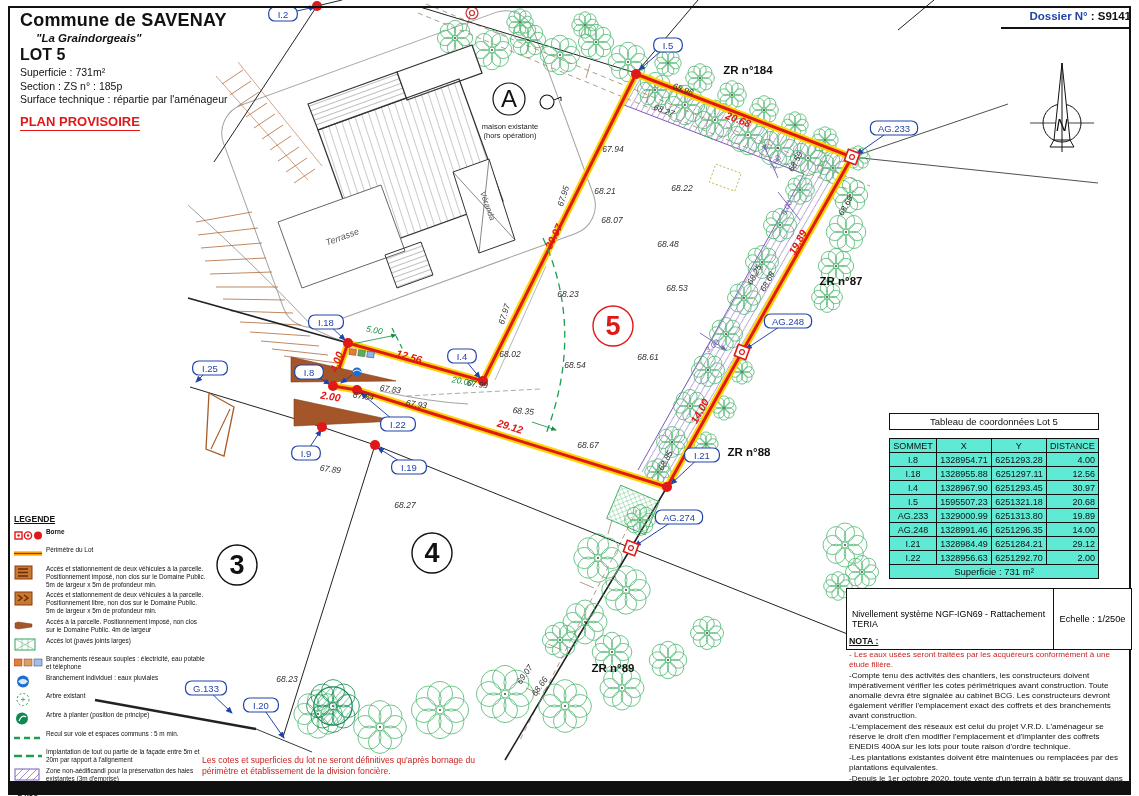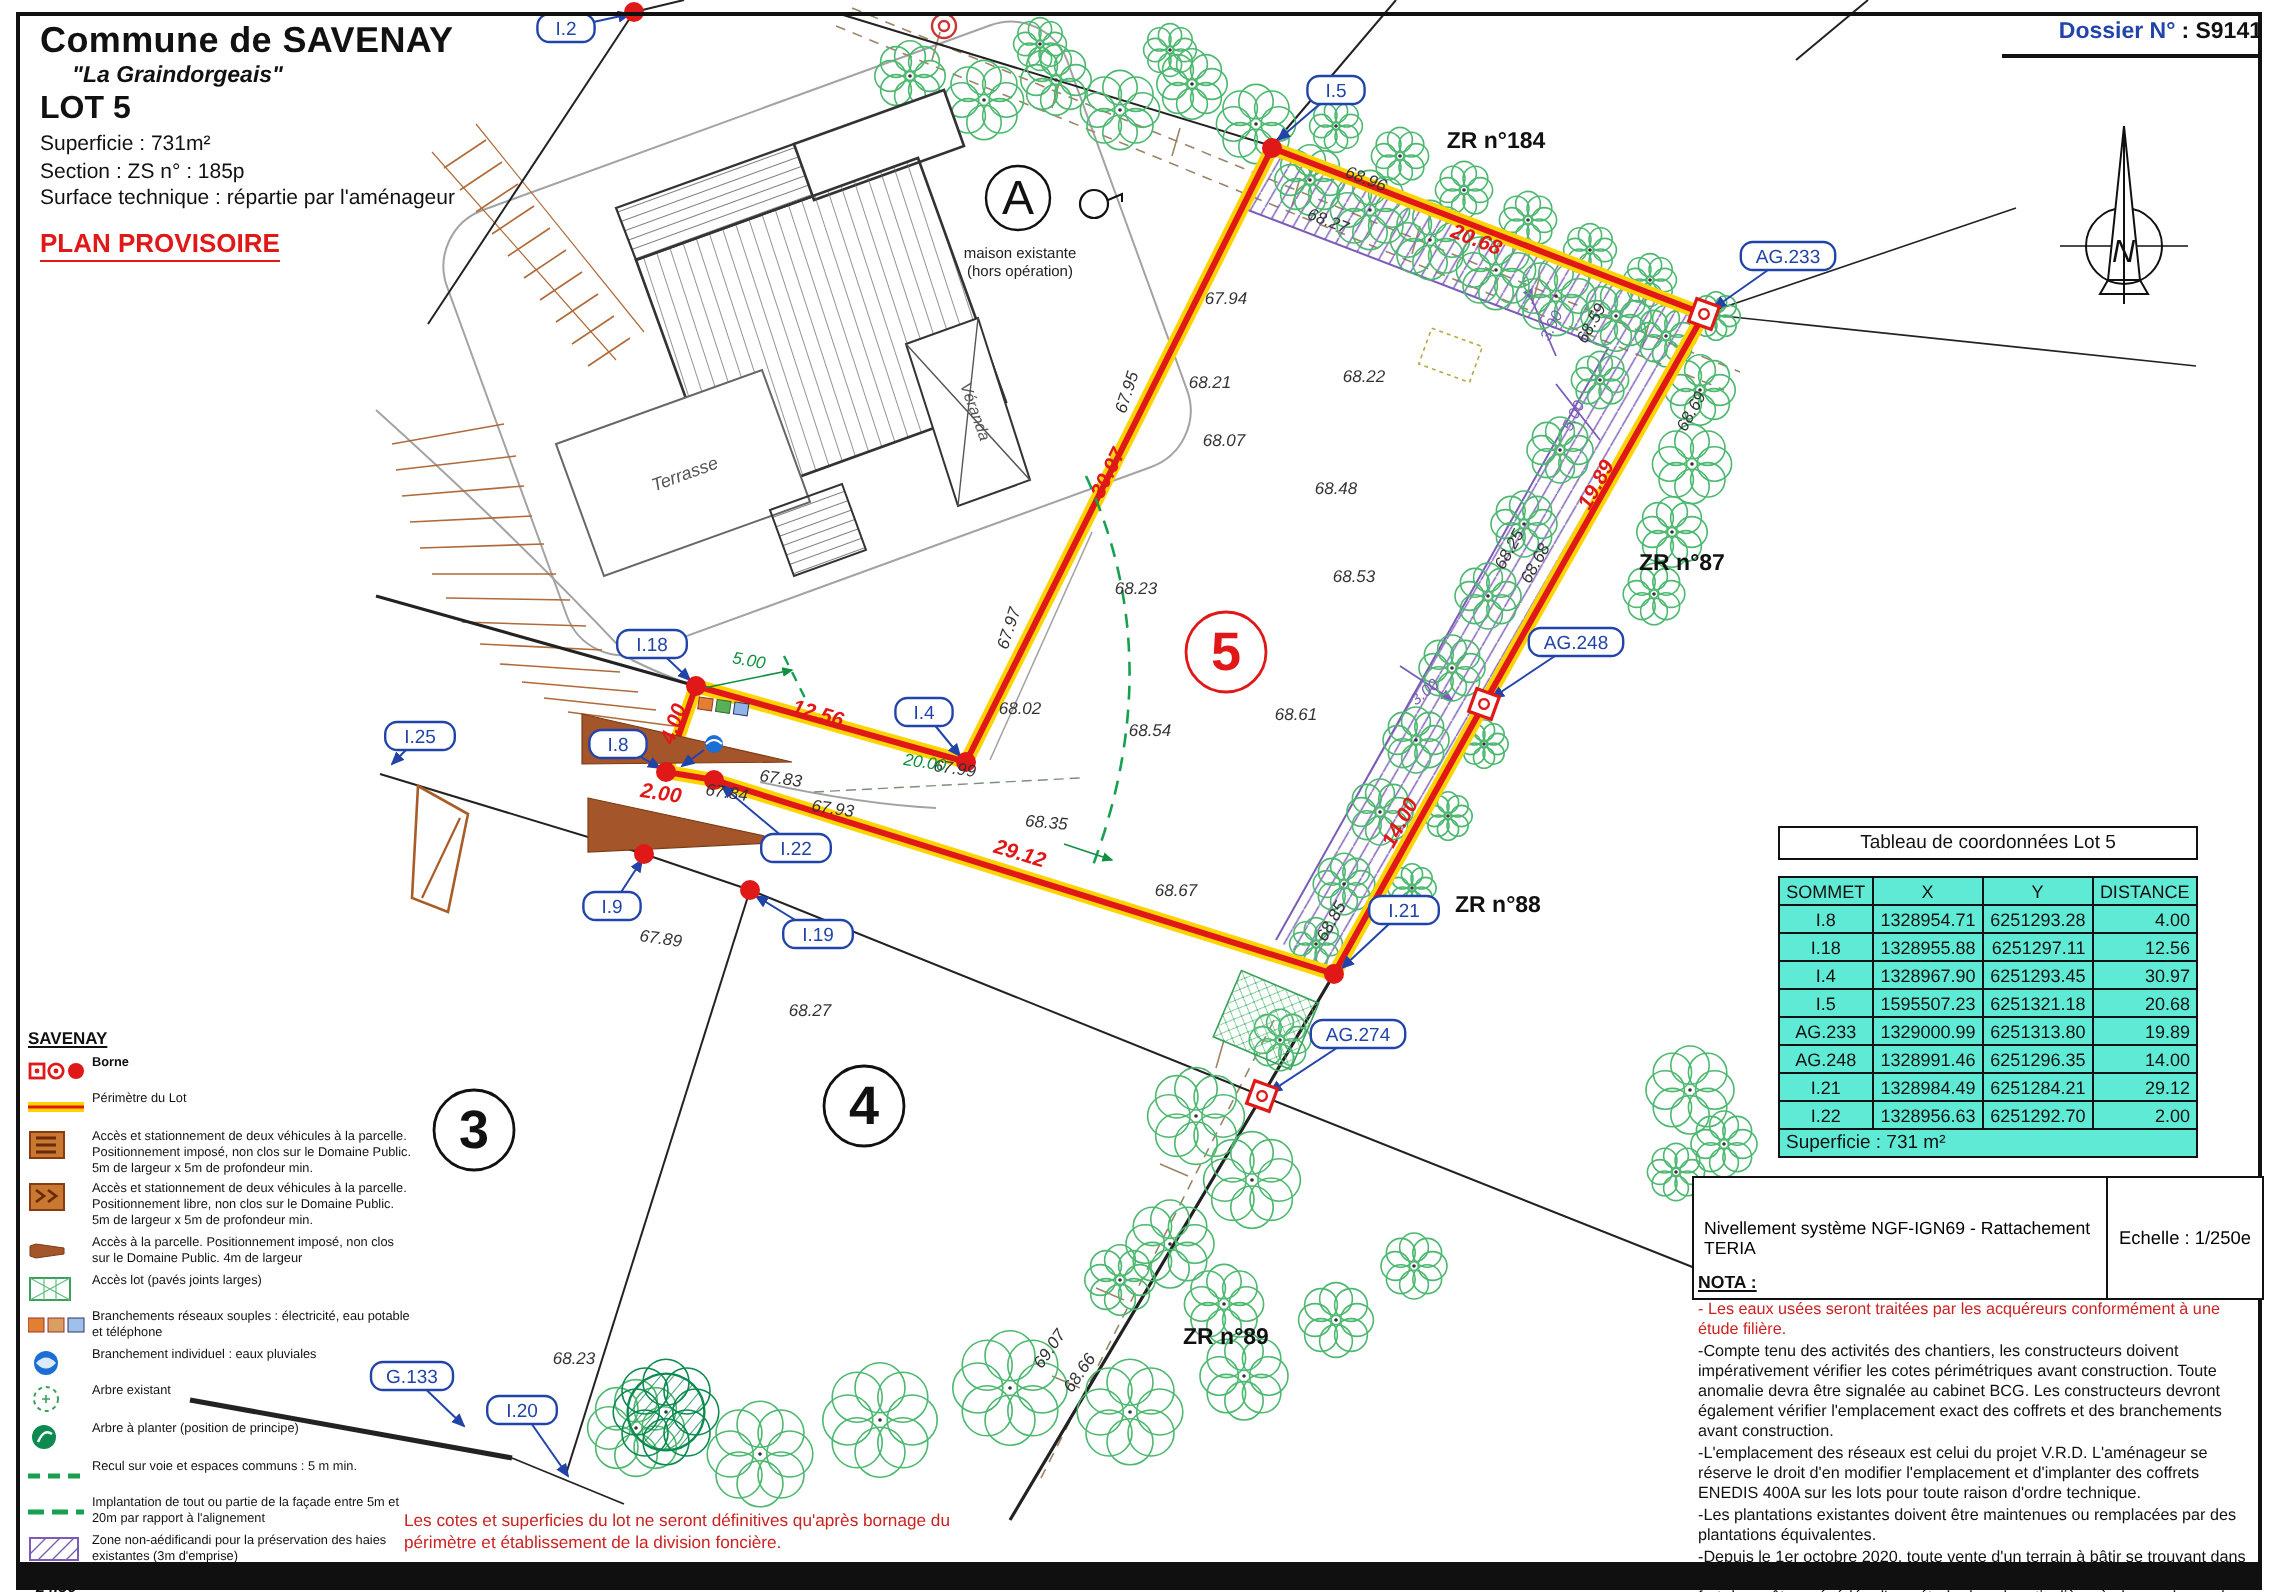--- a/index.html
+++ b/index.html
@@ -19,21 +19,21 @@
   #dossier .lbl{color:#2244aa;}
   #dossier .val{color:#111;margin-left:3px;}
   
   #coord-table{left:889px;top:413px;width:210px;font-size:9px;color:#111;}
   #coord-table .t-title{border:1px solid #111;text-align:center;padding:2px 0;font-size:9.5px;margin-bottom:8px;background:#fff;}
   #coord-table table{border-collapse:collapse;width:100%;background:#5eead4;}
   #coord-table th,#coord-table td{border:1px solid #111;padding:1px 3px;height:11px;}
   #coord-table th{font-weight:normal;text-align:center;}
   #coord-table td.num{text-align:right;}
   #coord-table td.id{text-align:center;}
-  #coord-table .foot td{font-size:9.5px;}
+  #coord-table .foot td{text-align:center;font-size:9.5px;}
   
   #survey{left:846px;top:588px;width:286px;display:flex;background:#fff;font-size:8.8px;}
   #survey .cell{border:1.2px solid #111;padding:3px 5px;}
   #survey .c1{width:196px;border-right:none;}
   #survey .c1 div{margin:17px 0;}
   #survey .c2{flex:1;display:flex;align-items:center;justify-content:center;font-size:9.2px;}
   
   #nota{left:849px;top:636px;width:281px;font-size:8.1px;line-height:1.24;color:#111;}
   #nota .nt{font-weight:bold;text-decoration:underline;margin-bottom:3px;font-size:8.8px;}
   #nota p{margin:0 0 1px 0;}
@@ -1071,21 +1071,21 @@
 </div>
 
 <div id="nota" class="abs">
   <div class="nt">NOTA :</div>
   <p class="red">- Les eaux usées seront traitées par les acquéreurs conformément à une étude filière.</p>
   <span id="nota-items"><p>-Compte tenu des activités des chantiers, les constructeurs doivent impérativement vérifier les cotes périmétriques avant construction. Toute anomalie devra être signalée au cabinet BCG. Les constructeurs devront également vérifier l'emplacement exact des coffrets et des branchements avant construction.</p><p>-L'emplacement des réseaux est celui du projet V.R.D. L'aménageur se réserve le droit d'en modifier l'emplacement et d'implanter des coffrets ENEDIS 400A sur les lots pour toute raison d'ordre technique.</p><p>-Les plantations existantes doivent être maintenues ou remplacées par des plantations équivalentes.</p><p>-Depuis le 1er octobre 2020, toute vente d'un terrain à bâtir se trouvant dans une zone à risque de retrait-gonflement d'argiles considérée en aléa moyen à fort devra être précédée d'une étude de sol particulière, à charge du vendeur.</p></span>
   
 </div>
 
 <div id="legend" class="abs">
-  <div class="lt">SAVENAY</div>
+  <div class="lt">LEGENDE</div>
   <div id="legend-items">
       <div class="lg-item">
         <span class="lg-icon">
           <svg width="30" height="16" viewBox="0 0 30 16">
             <rect x="1" y="4" width="7" height="7" fill="none" stroke="#e01818" stroke-width="1.4"></rect>
             <circle cx="4.5" cy="7.5" r="1.2" fill="#e01818"></circle>
             <circle cx="14" cy="7.5" r="3.6" fill="none" stroke="#e01818" stroke-width="1.4"></circle>
             <circle cx="14" cy="7.5" r="1.2" fill="#e01818"></circle>
             <circle cx="24" cy="7.5" r="4" fill="#e01818"></circle>
           </svg>

